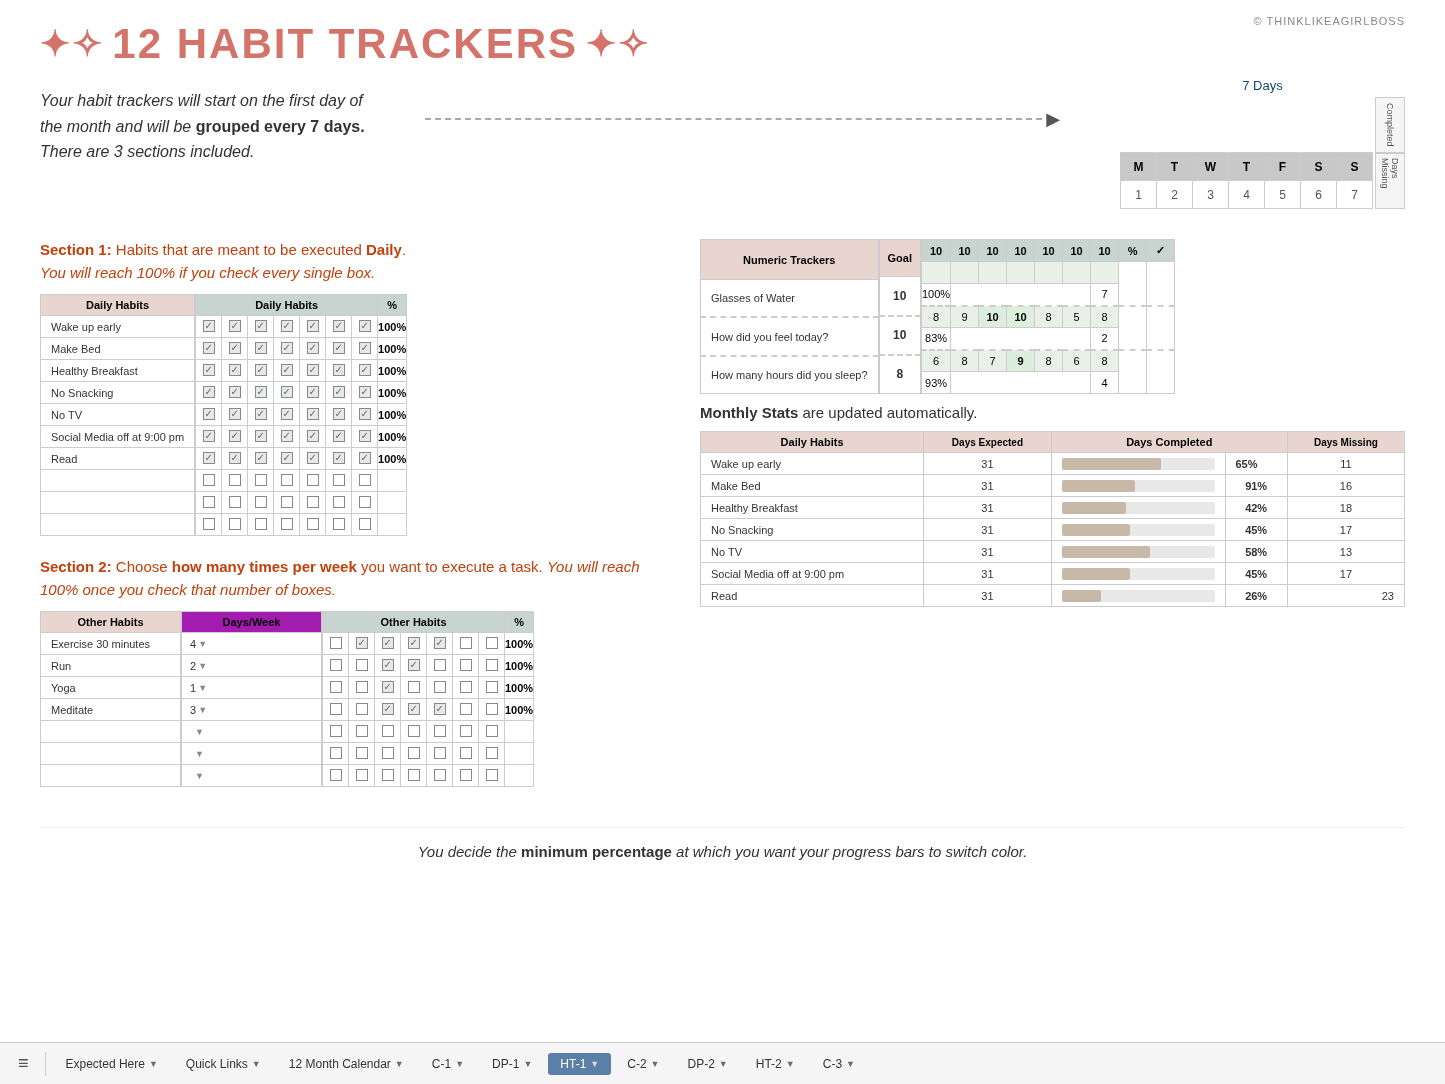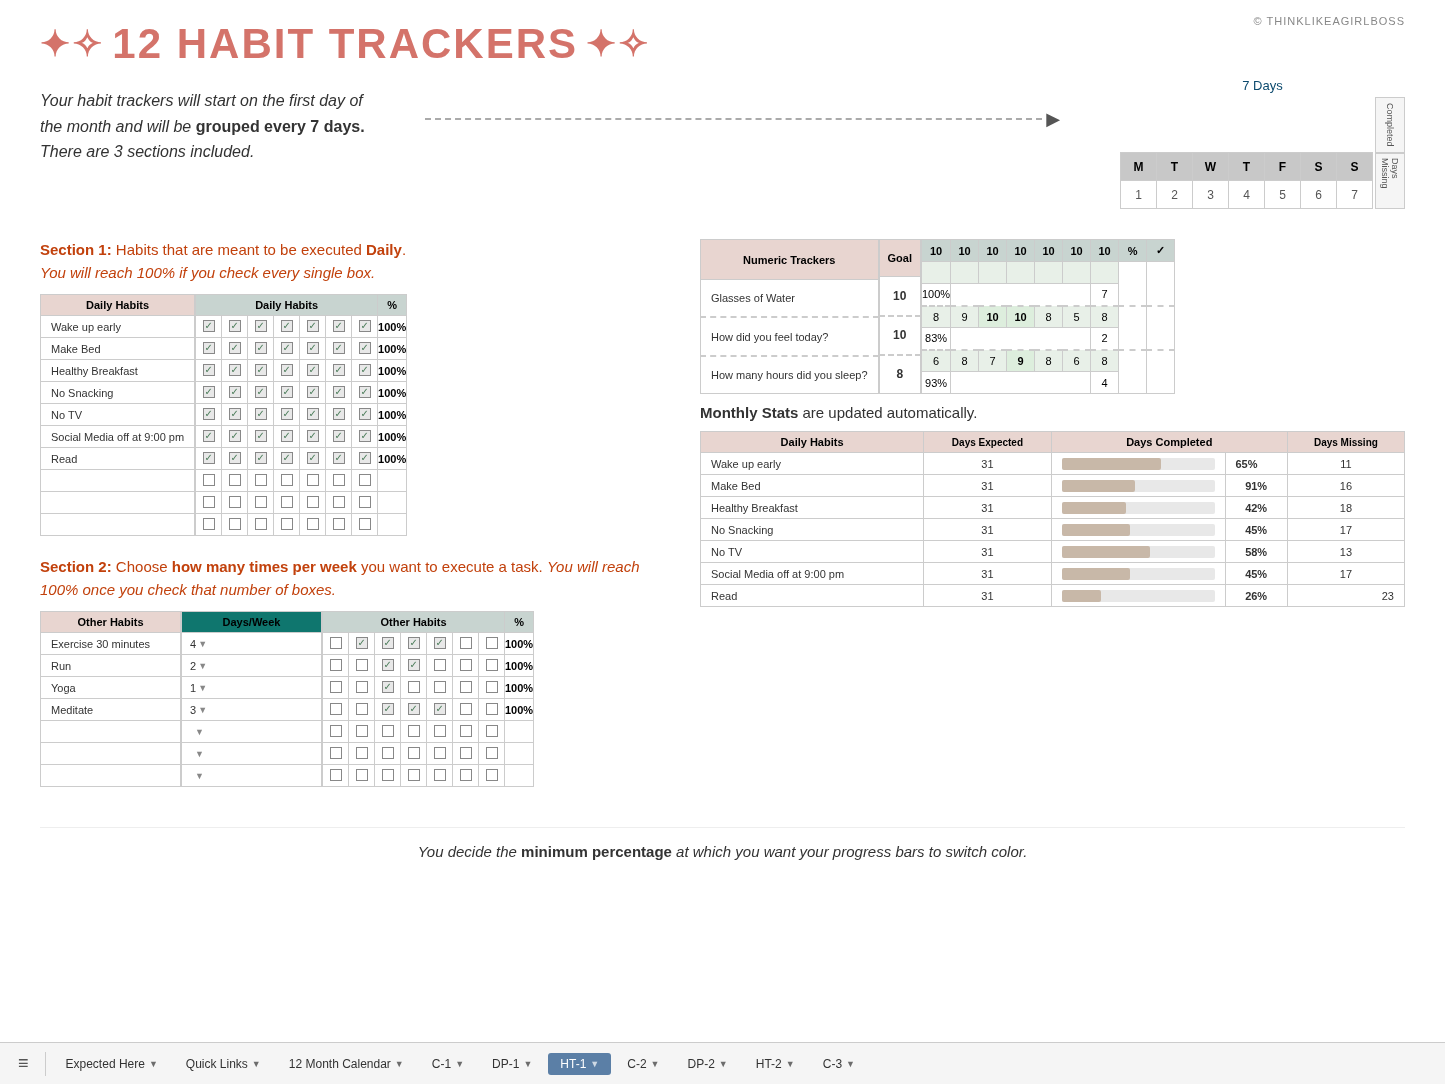--- a/index.html
+++ b/index.html
@@ -194,21 +194,21 @@
     .habit-check-table td {
       border: 1px solid #ccc;
       text-align: center;
       width: 26px;
       height: 22px;
       font-size: 10px;
     }
 
     
     .days-week-col th {
-      background: #0f766e;
+      background: #a21caf;
       font-weight: bold;
       padding: 4px 8px;
       border: 1px solid #ccc;
       font-size: 11px;
       min-width: 70px;
     }
     .days-week-col td {
       border: 1px solid #ccc;
       font-size: 11px;
       padding: 3px 8px;

